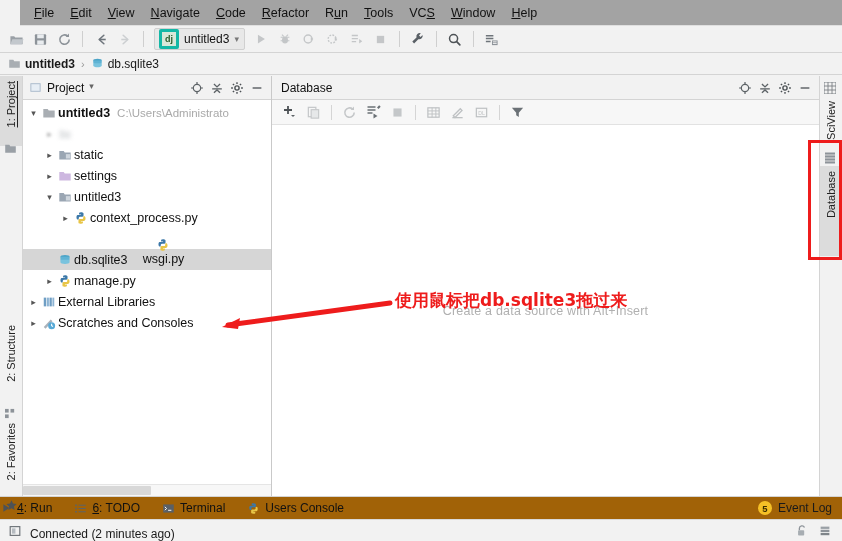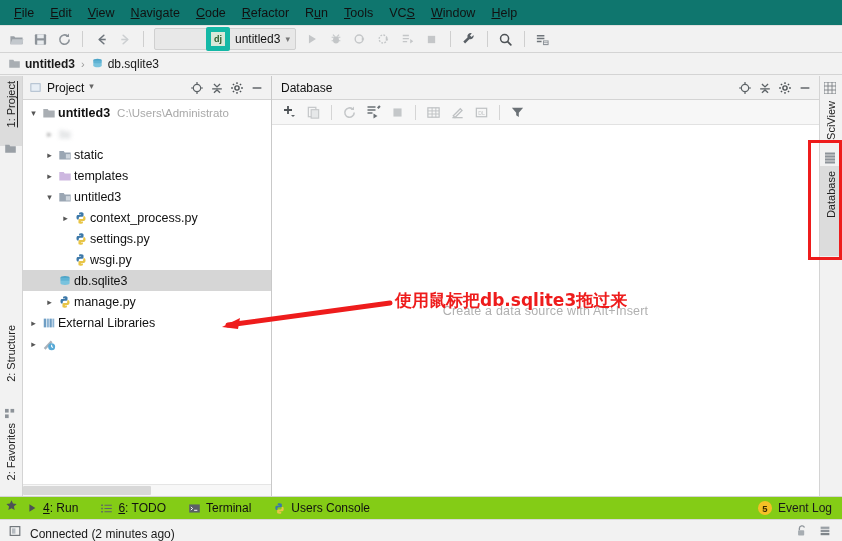--- a/index.html
+++ b/index.html
@@ -6,42 +6,42 @@
   body{
     width:842px;height:541px;overflow:hidden;
     font-family:"Liberation Sans","DejaVu Sans",sans-serif;
     font-size:12px;color:#1a1a1a;background:#f2f2f2;
     -webkit-font-smoothing:antialiased;
   }
   #app{position:relative;width:842px;height:541px;}
 
   
   .menubar{
-    height:26px;background:#0f766e;border-bottom:1px solid #e0e0e0;
-    display:flex;align-items:center;padding-left:6px;box-sizing:border-box;
+    height:26px;background:#a3a3a3;border-bottom:1px solid #e0e0e0;
+    display:flex;align-items:center;padding-left:6px;box-sizing:border-box;margin-left:20px;
   }
   .menu-item{padding:3px 8px;font-size:12.5px;color:#111;cursor:default;}
   .menu-item .mn{text-decoration:underline;}
 
   
   .toolbar{
     height:27px;background:#f2f2f2;border-bottom:1px solid #d4d4d4;
     display:flex;align-items:center;padding-left:5px;box-sizing:border-box;gap:2px;
   }
   .tb-btn{width:22px;height:21px;display:flex;align-items:center;justify-content:center;}
   .tb-sep{width:1px;height:16px;background:#cfcfcf;margin:0 5px;}
   .run-config{
     display:flex;align-items:center;gap:5px;height:20px;padding:0 5px 0 4px;
     background:#e8e8e8;border:1px solid #d0d0d0;border-radius:2px;margin:0 3px;
   }
   .run-config .rc-label{font-size:12px;color:#111;}
   .dj-icon{
     width:14px;height:14px;border-radius:2px;background:#d9e8d9;
     color:#2b5b2b;font-size:9px;font-weight:bold;display:flex;
-    align-items:center;justify-content:center;border:5px solid #14b8a6;margin-left:47px;
+    align-items:center;justify-content:center;border:3px solid #14b8a6;
   }
 
   
   .breadcrumb{
     height:22px;background:#f2f2f2;border-bottom:1px solid #d4d4d4;
     display:flex;align-items:center;padding-left:8px;box-sizing:border-box;gap:4px;
   }
   .bc-seg{display:flex;align-items:center;gap:4px;font-size:12px;}
   .bc-seg.bold{font-weight:bold;}
   .bc-sep{color:#999;font-size:11px;margin:0 2px;}
@@ -105,22 +105,22 @@
   .db-tb-btn{width:23px;height:21px;display:flex;align-items:center;justify-content:center;}
   .db-tb-sep{width:1px;height:15px;background:#d5d5d5;margin:0 5px;}
   .db-body{flex:1;background:#fff;display:flex;align-items:center;justify-content:center;position:relative;}
   .db-hint{color:#b0b0b0;font-size:12.5px;letter-spacing:.2px;}
 
   
   .rightstrip{width:22px;flex:none;background:#f2f2f2;border-left:1px solid #d4d4d4;position:relative;}
 
   
   .bottombar{
-    position:absolute;left:0;right:0;bottom:22px;height:23px;background:#84cc16;
-    border-top:1px solid #d4d4d4;display:flex;align-items:center;padding-left:26px;box-sizing:border-box;
+    position:absolute;left:0;right:0;bottom:22px;height:23px;background:#a16207;
+    border-top:1px solid #d4d4d4;display:flex;align-items:center;box-sizing:border-box;
   }
   .bb-item{display:flex;align-items:center;gap:5px;font-size:12px;color:#111;margin-right:22px;cursor:default;}
   .bb-spacer{flex:1;}
   .bb-right{display:flex;align-items:center;gap:6px;margin-right:10px;font-size:12px;}
   .badge{
     width:14px;height:14px;border-radius:50%;background:#f5c026;color:#3a2c00;
     font-size:9.5px;font-weight:bold;display:flex;align-items:center;justify-content:center;
   }
   .statusbar{
     position:absolute;left:0;right:0;bottom:0;height:22px;background:#f2f2f2;
@@ -376,21 +376,21 @@
             </span>
             <span class="tlabel">static</span>
           </div>
           <div class="trow" style="padding-left: 20px;">
             <span class="arr">▸</span>
             <span class="ticon">
               <svg width="14" height="14" viewBox="0 0 16 16">
                 <path d="M1.5 3.5h5l1.2 1.6h6.8v8H1.5z" fill="#cdb7e0"></path>
               </svg>
             </span>
-            <span class="tlabel">templates</span>
+            <span class="tlabel">settings</span>
           </div>
           <div class="trow" style="padding-left: 20px;">
             <span class="arr">▾</span>
             <span class="ticon">
               <svg width="14" height="14" viewBox="0 0 16 16">
                 <path d="M1.5 3.5h5l1.2 1.6h6.8v8H1.5z" fill="#9aa6b3"></path>
                 <rect x="9" y="7" width="5" height="5" fill="#cfd6dd"></rect>
               </svg>
             </span>
             <span class="tlabel">untitled3</span>
@@ -398,31 +398,21 @@
           <div class="trow" style="padding-left: 36px;">
             <span class="arr">▸</span>
             <span class="ticon">
               <svg width="14" height="14" viewBox="0 0 16 16">
                 <path d="M8 1.5c-2.4 0-2.2 1-2.2 1v1.6h2.3v.6H4.5S2.8 4.5 2.8 7.2 4.3 9.8 4.3 9.8h1.1V8.2s-.1-1.6 1.5-1.6h2.6s1.4 0 1.4-1.4V3s.2-1.5-2.9-1.5z" fill="#3c78a8"></path>
                 <path d="M8 14.5c2.4 0 2.2-1 2.2-1v-1.6H7.9v-.6h3.6s1.7 0 1.7-2.7-1.5-2.6-1.5-2.6h-1.1v1.6s.1 1.6-1.5 1.6H6.5s-1.4 0-1.4 1.4V13s-.2 1.5 2.9 1.5z" fill="#e8c547"></path>
               </svg>
             </span>
             <span class="tlabel">context_process.py</span>
           </div>
-          <div class="trow" style="padding-left: 36px;">
-            <span class="arr empty">▸</span>
-            <span class="ticon">
-              <svg width="14" height="14" viewBox="0 0 16 16">
-                <path d="M8 1.5c-2.4 0-2.2 1-2.2 1v1.6h2.3v.6H4.5S2.8 4.5 2.8 7.2 4.3 9.8 4.3 9.8h1.1V8.2s-.1-1.6 1.5-1.6h2.6s1.4 0 1.4-1.4V3s.2-1.5-2.9-1.5z" fill="#3c78a8"></path>
-                <path d="M8 14.5c2.4 0 2.2-1 2.2-1v-1.6H7.9v-.6h3.6s1.7 0 1.7-2.7-1.5-2.6-1.5-2.6h-1.1v1.6s.1 1.6-1.5 1.6H6.5s-1.4 0-1.4 1.4V13s-.2 1.5 2.9 1.5z" fill="#e8c547"></path>
-              </svg>
-            </span>
-            <span class="tlabel">settings.py</span>
-          </div>
-          <div class="trow" style="padding-left: 36px;">
+          <div class="trow" style="padding-left: 36px; flex-direction: column;">
             <span class="arr empty">▸</span>
             <span class="ticon">
               <svg width="14" height="14" viewBox="0 0 16 16">
                 <path d="M8 1.5c-2.4 0-2.2 1-2.2 1v1.6h2.3v.6H4.5S2.8 4.5 2.8 7.2 4.3 9.8 4.3 9.8h1.1V8.2s-.1-1.6 1.5-1.6h2.6s1.4 0 1.4-1.4V3s.2-1.5-2.9-1.5z" fill="#3c78a8"></path>
                 <path d="M8 14.5c2.4 0 2.2-1 2.2-1v-1.6H7.9v-.6h3.6s1.7 0 1.7-2.7-1.5-2.6-1.5-2.6h-1.1v1.6s.1 1.6-1.5 1.6H6.5s-1.4 0-1.4 1.4V13s-.2 1.5 2.9 1.5z" fill="#e8c547"></path>
               </svg>
             </span>
             <span class="tlabel">wsgi.py</span>
           </div>
           <div class="trow selected" style="padding-left: 20px;">
@@ -460,20 +450,21 @@
           </div>
           <div class="trow" style="padding-left: 4px;">
             <span class="arr">▸</span>
             <span class="ticon">
               <svg width="14" height="14" viewBox="0 0 16 16">
                 <path d="M2 12.5L10 4l2 2-8 8.5z" fill="#a9b2bb"></path>
                 <circle cx="11" cy="11" r="4" fill="#57a9d6"></circle>
                 <path d="M11 8.8V11l1.6 1" stroke="#fff" stroke-width="1.2" fill="none"></path>
               </svg>
             </span>
+            <span class="tlabel">Scratches and Consoles</span>
           </div>
         </div>
 
       <div class="hscroll">
         <div class="thumb"></div>
       </div>
     </div>
 
     <div class="dbpanel">
       <div class="db-head">

